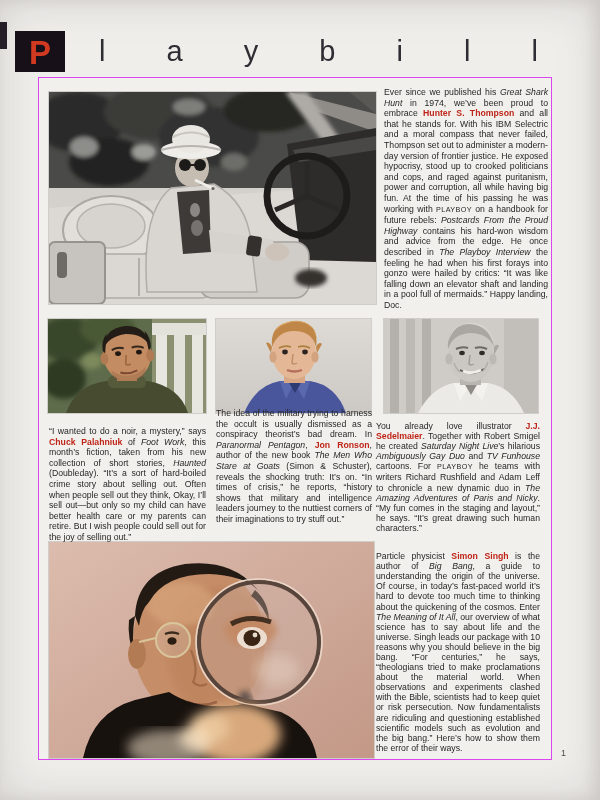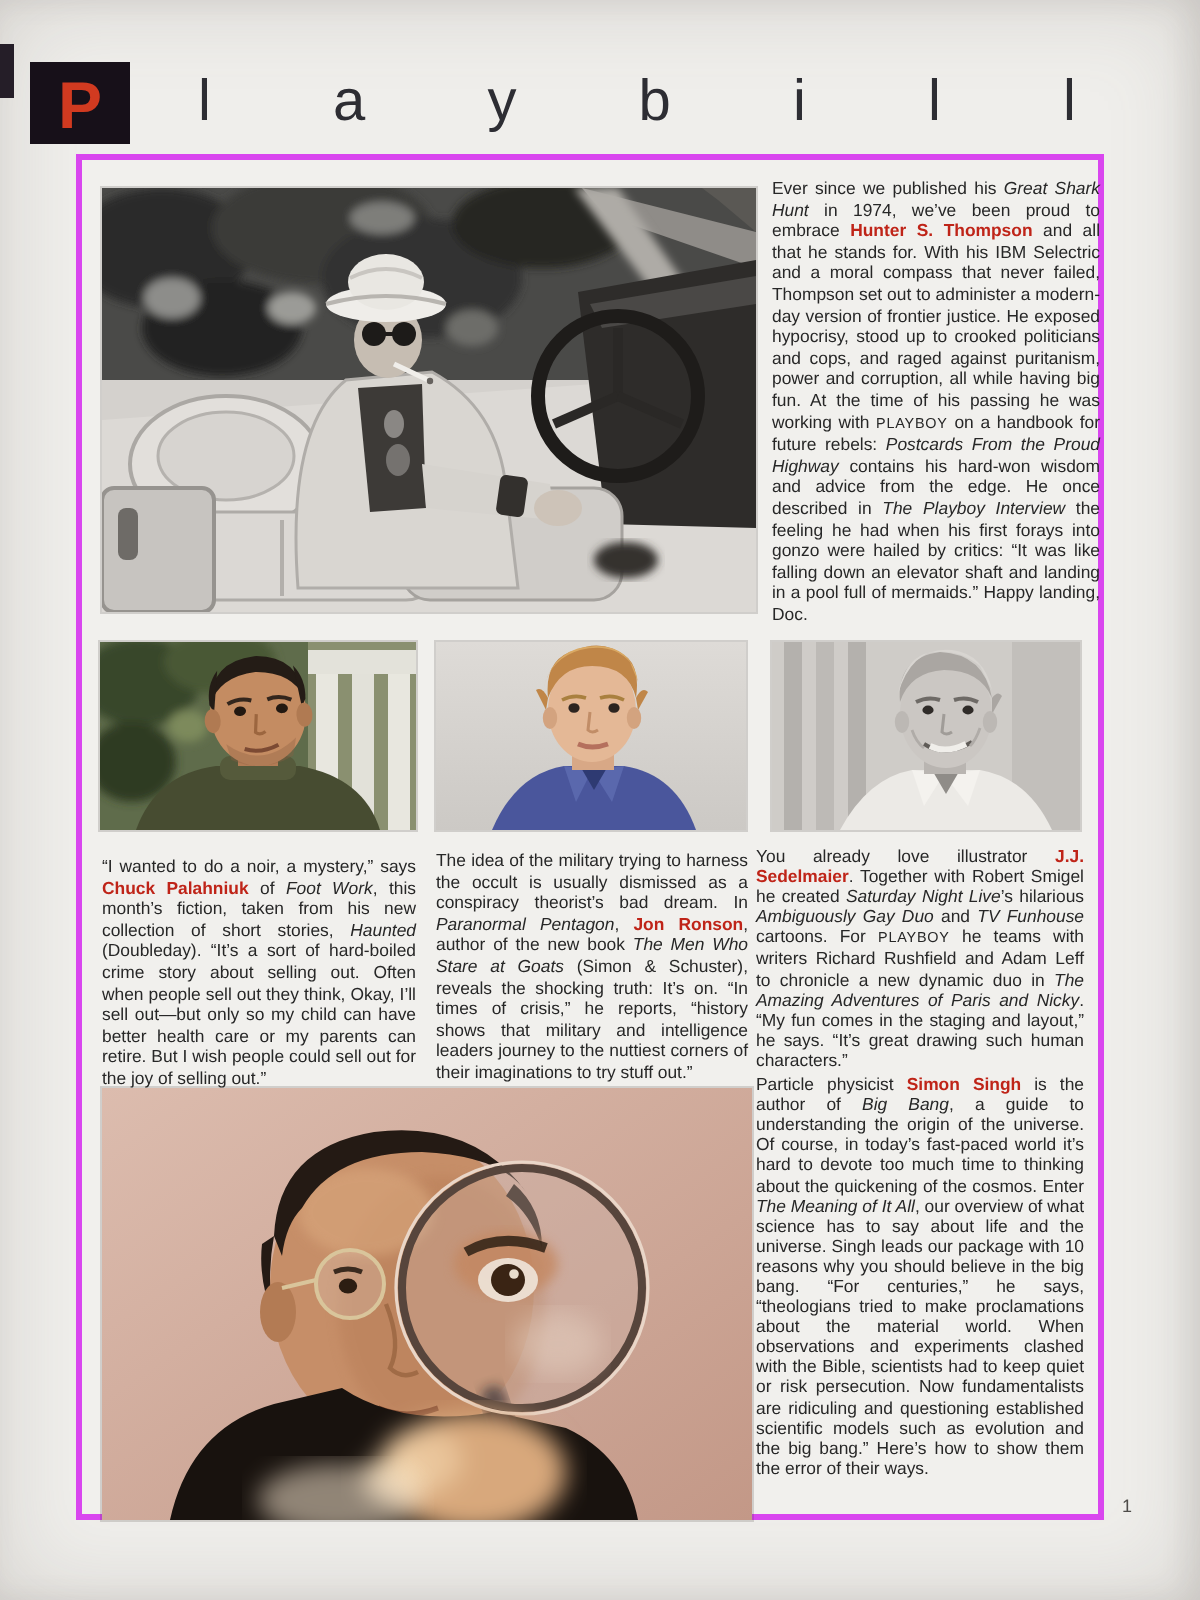--- a/index.html
+++ b/index.html
@@ -17,45 +17,45 @@
   .p-block{position:absolute;left:0;top:0;width:50px;height:41px;background:#171019;
     display:flex;align-items:center;justify-content:center;}
   .p-letter{color:#d13a20;font-size:33px;font-weight:bold;line-height:1;transform:translateY(1px);}
   .letters{position:absolute;left:84px;right:14px;top:0;height:41px;display:flex;
     justify-content:space-between;align-items:center;font-size:29px;font-weight:400;
     color:#2d2d33;letter-spacing:0;}
   .letters span{line-height:1;}
 
   
   .content{position:absolute;left:38px;top:77px;width:514px;height:683px;
-    border:3px solid #d946ef;background:#f1f0ed;box-sizing:border-box;}
+    border:1px solid #d946ef;background:#f1f0ed;box-sizing:border-box;}
 
   .photo{position:absolute;box-shadow:0 0 0 1px rgba(60,55,50,.18);background:#ccc;overflow:hidden;}
   .photo svg{display:block;}
 
   .article{position:absolute;color:#272727;font-size:8.7px;line-height:10.6px;
     text-align:justify;}
   .article p{margin:0;}
-  .article p + p{margin-top:2px;}
+  .article p + p{margin-top:18px;}
   .col3 .article,.col3{line-height:10.1px;}
   .seg-plain{}
   .seg-italic{font-style:italic;}
   .seg-boldred{font-weight:bold;color:#bf2418;}
   .seg-smallcaps{font-size:7.2px;letter-spacing:.4px;}
 
   .page-number{position:absolute;left:561px;top:748px;font-size:9px;color:#4e4c49;}
 
   
   .photo-thompson{left:10px;top:14px;width:327px;height:212px;}
   .col-thompson{left:345px;top:9px;width:164px;}
   .photo-palahniuk{left:9px;top:241px;width:158px;height:94px;}
   .photo-ronson{left:177px;top:241px;width:155px;height:94px;}
   .photo-sedelmaier{left:345px;top:241px;width:154px;height:94px;}
   .col-palahniuk{left:10px;top:348px;width:157px;}
-  .col-ronson{left:177px;top:345px;width:156px;}
+  .col-ronson{left:177px;top:330px;width:156px;}
   .col3{left:337px;top:343px;width:164px;position:absolute;}
   .photo-singh{left:10px;top:464px;width:325px;height:216px;}
 </style>
 </head>
 <body>
 
 <div class="page">
 
   <div class="corner-mark"></div>
 

